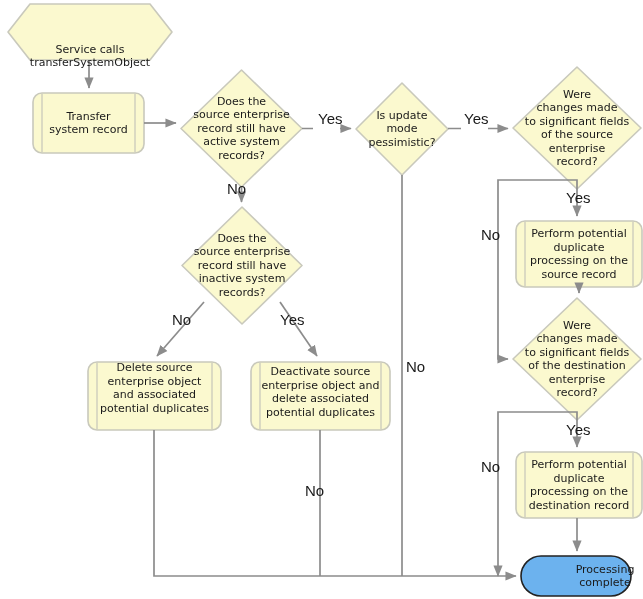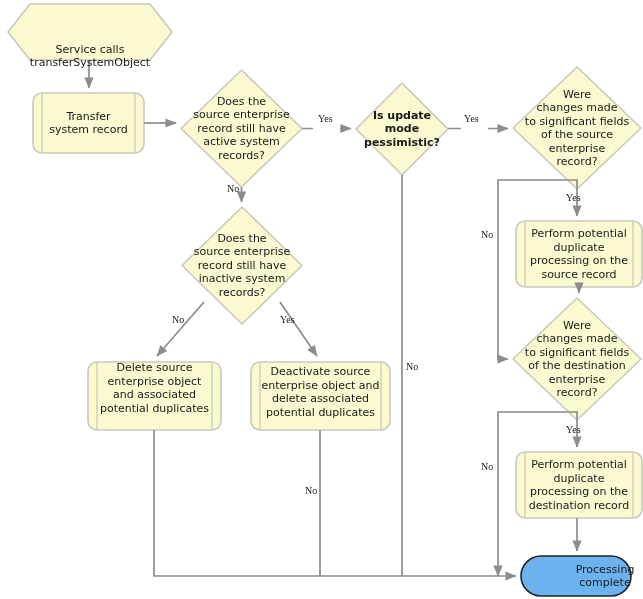--- a/index.html
+++ b/index.html
@@ -34,24 +34,24 @@
     color: #1a1a1a;
     font-size: 11px;
     line-height: 13.5px;
     white-space: pre-line;
     pointer-events: none;
     font-family: "DejaVu Sans", "Liberation Sans", sans-serif;
   }
   .edge-label {
     position: absolute;
     color: #1a1a1a;
-    font-size: 10px;
+    font-size: 15px;
     line-height: 12px;
     white-space: nowrap;
-    font-family: Liberation Serif, serif;
+    font-family: Liberation Sans, sans-serif;
   }
   .hit {
     position: absolute;
     background: transparent;
   }
 </style>
 </head>
 <body>
 
 <div id="flow-root">
@@ -164,21 +164,21 @@
   <div class="node-label" style="left:92px; top:362px; width:125px; height:52px;">Delete source
 enterprise object
 and associated
 potential duplicates</div>
 
   <div class="node-label" style="left:254px; top:362px; width:133px; height:60px;">Deactivate source
 enterprise object and
 delete associated
 potential duplicates</div>
 
-  <div class="node-label" style="left:352px; top:83px; width:100px; height:92px;font-weight:bold;">Is update
+  <div class="node-label" style="left:352px; top:83px; width:100px; height:92px;">Is update
 mode
 pessimistic?</div>
 
   <div class="node-label" style="left:510px; top:67px; width:134px; height:122px;">Were
 changes made
 to significant fields
 of the source
 enterprise
 record?</div>
 

